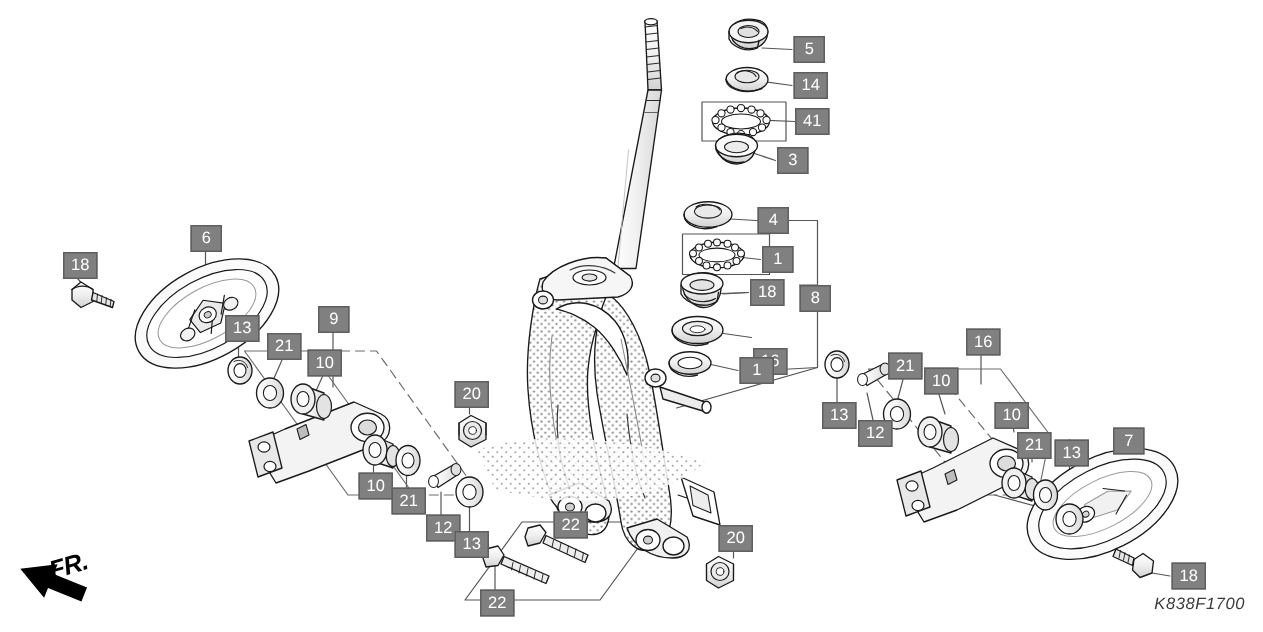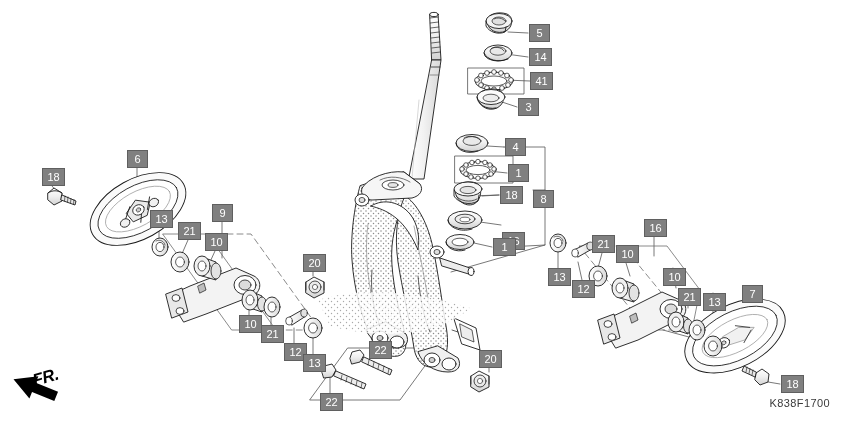--- a/index.html
+++ b/index.html
@@ -38,20 +38,21 @@
   
   #partcode{
     position:absolute;
     right:12px;
     bottom:12px;
     font-size:11px;
     color:#3a3a3a;
     letter-spacing:0.4px;
     font-family:"Liberation Sans", sans-serif;
     white-space:nowrap;
+    font-style:italic;
   }
   #frtext{
     position:absolute;
     left:36px;
     bottom:30px;
     font-size:17px;
     font-weight:bold;
     font-style:italic;
     color:#000;
     transform:rotate(-16deg);

